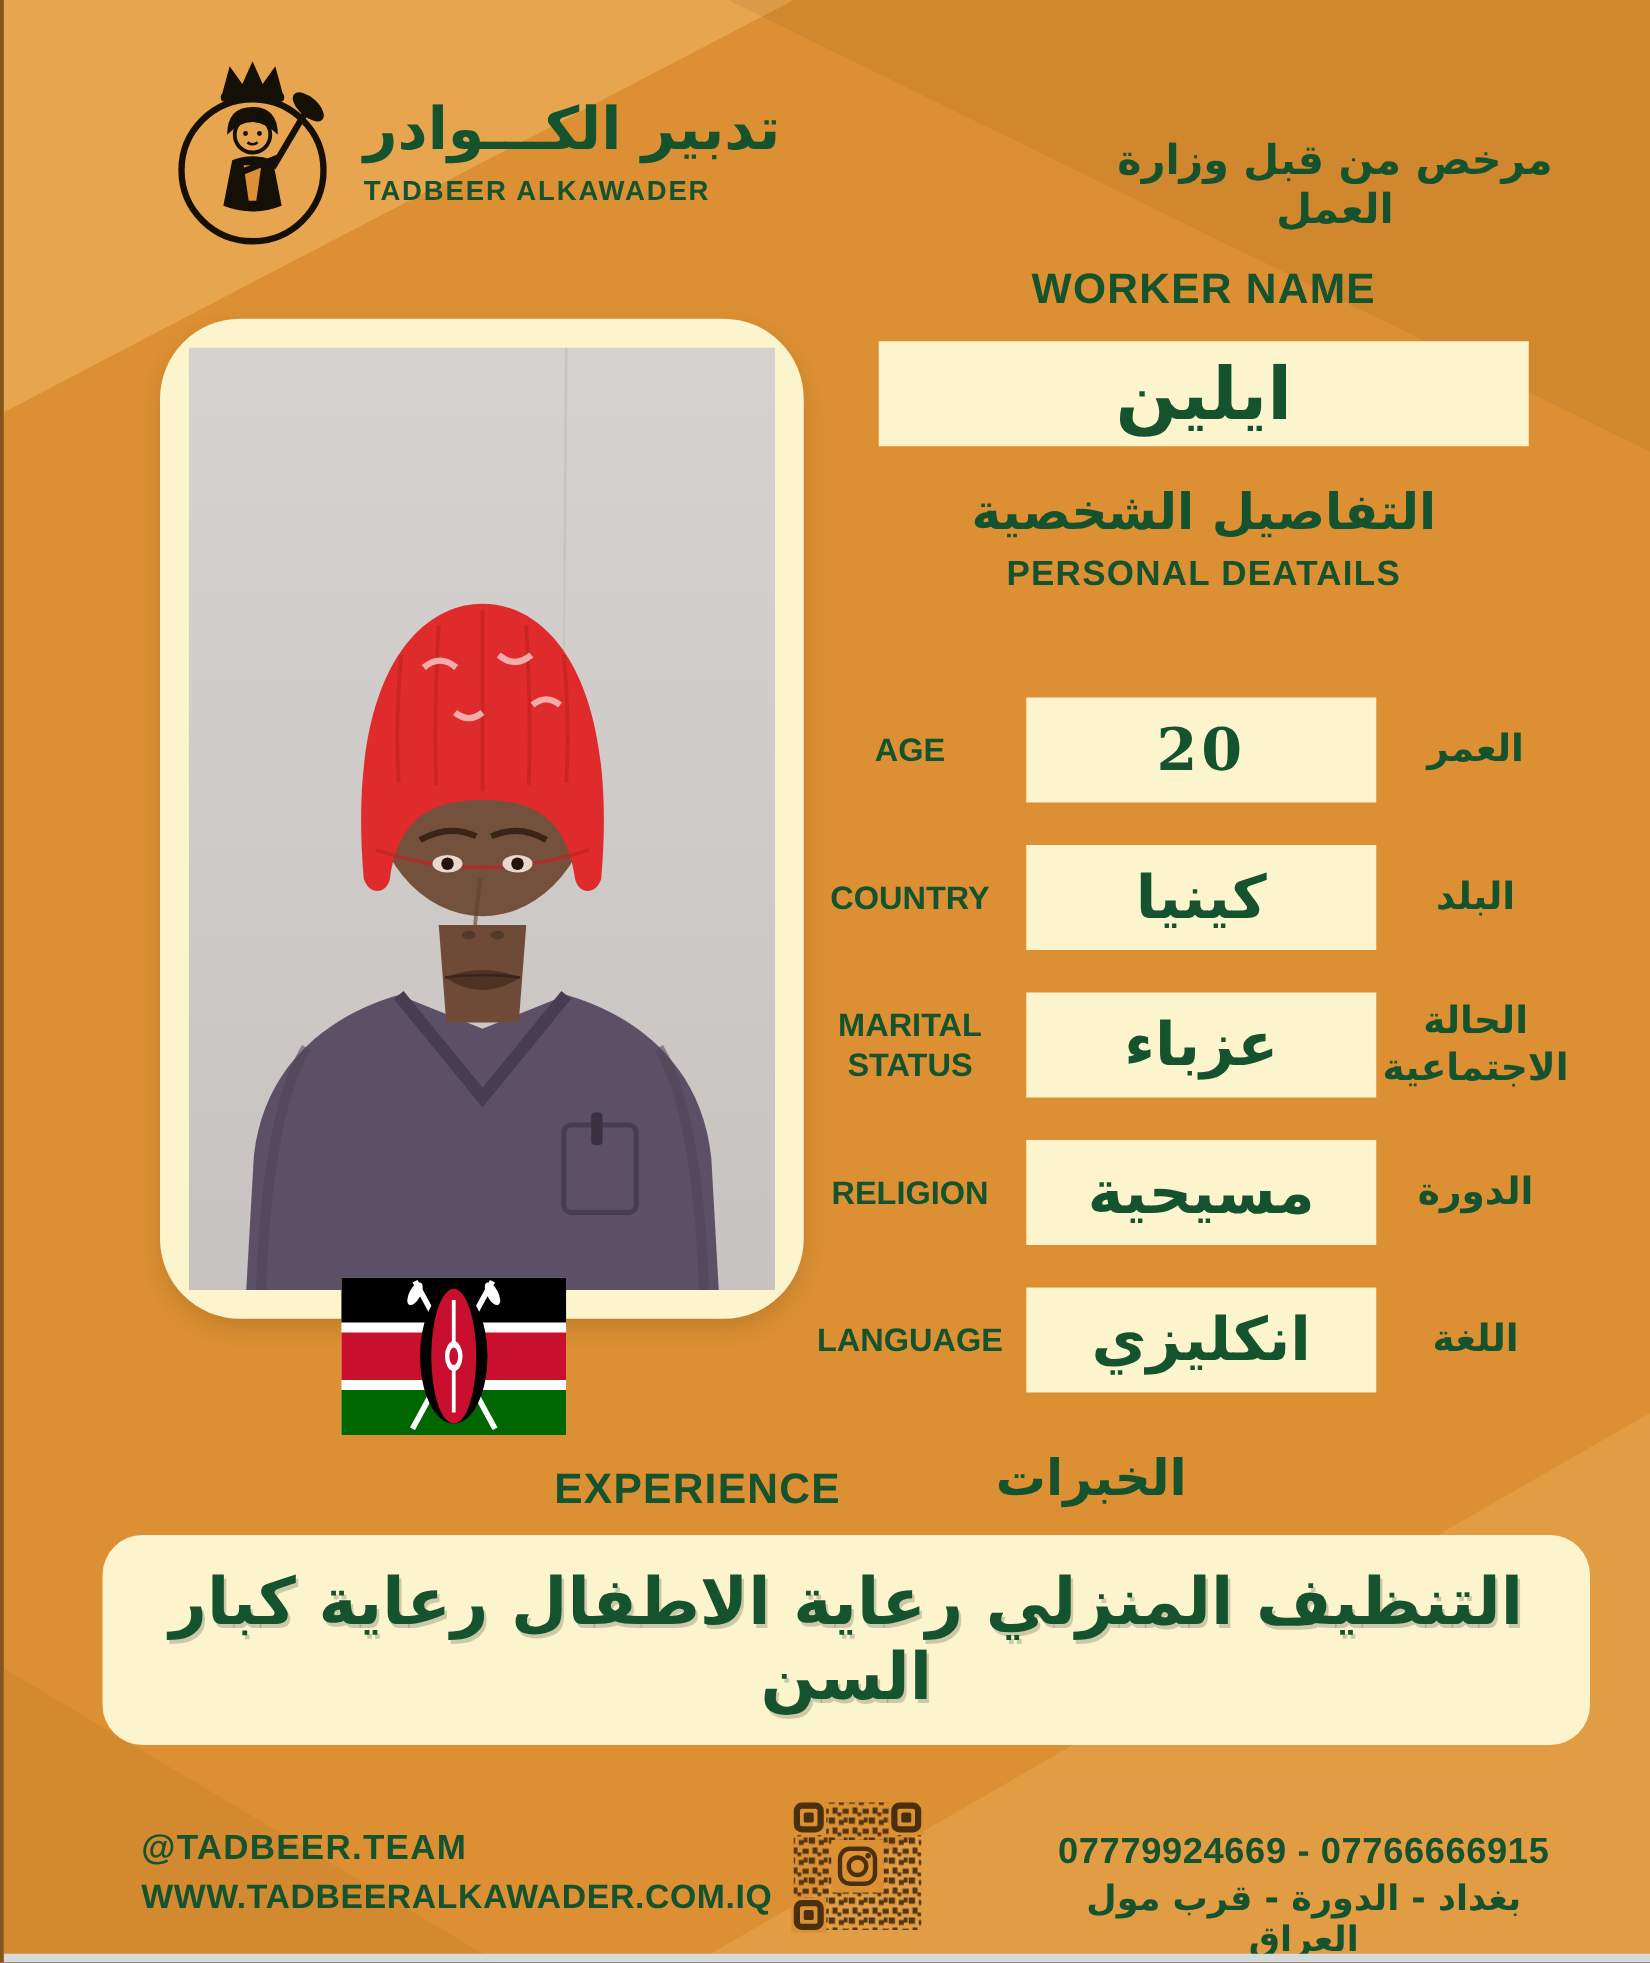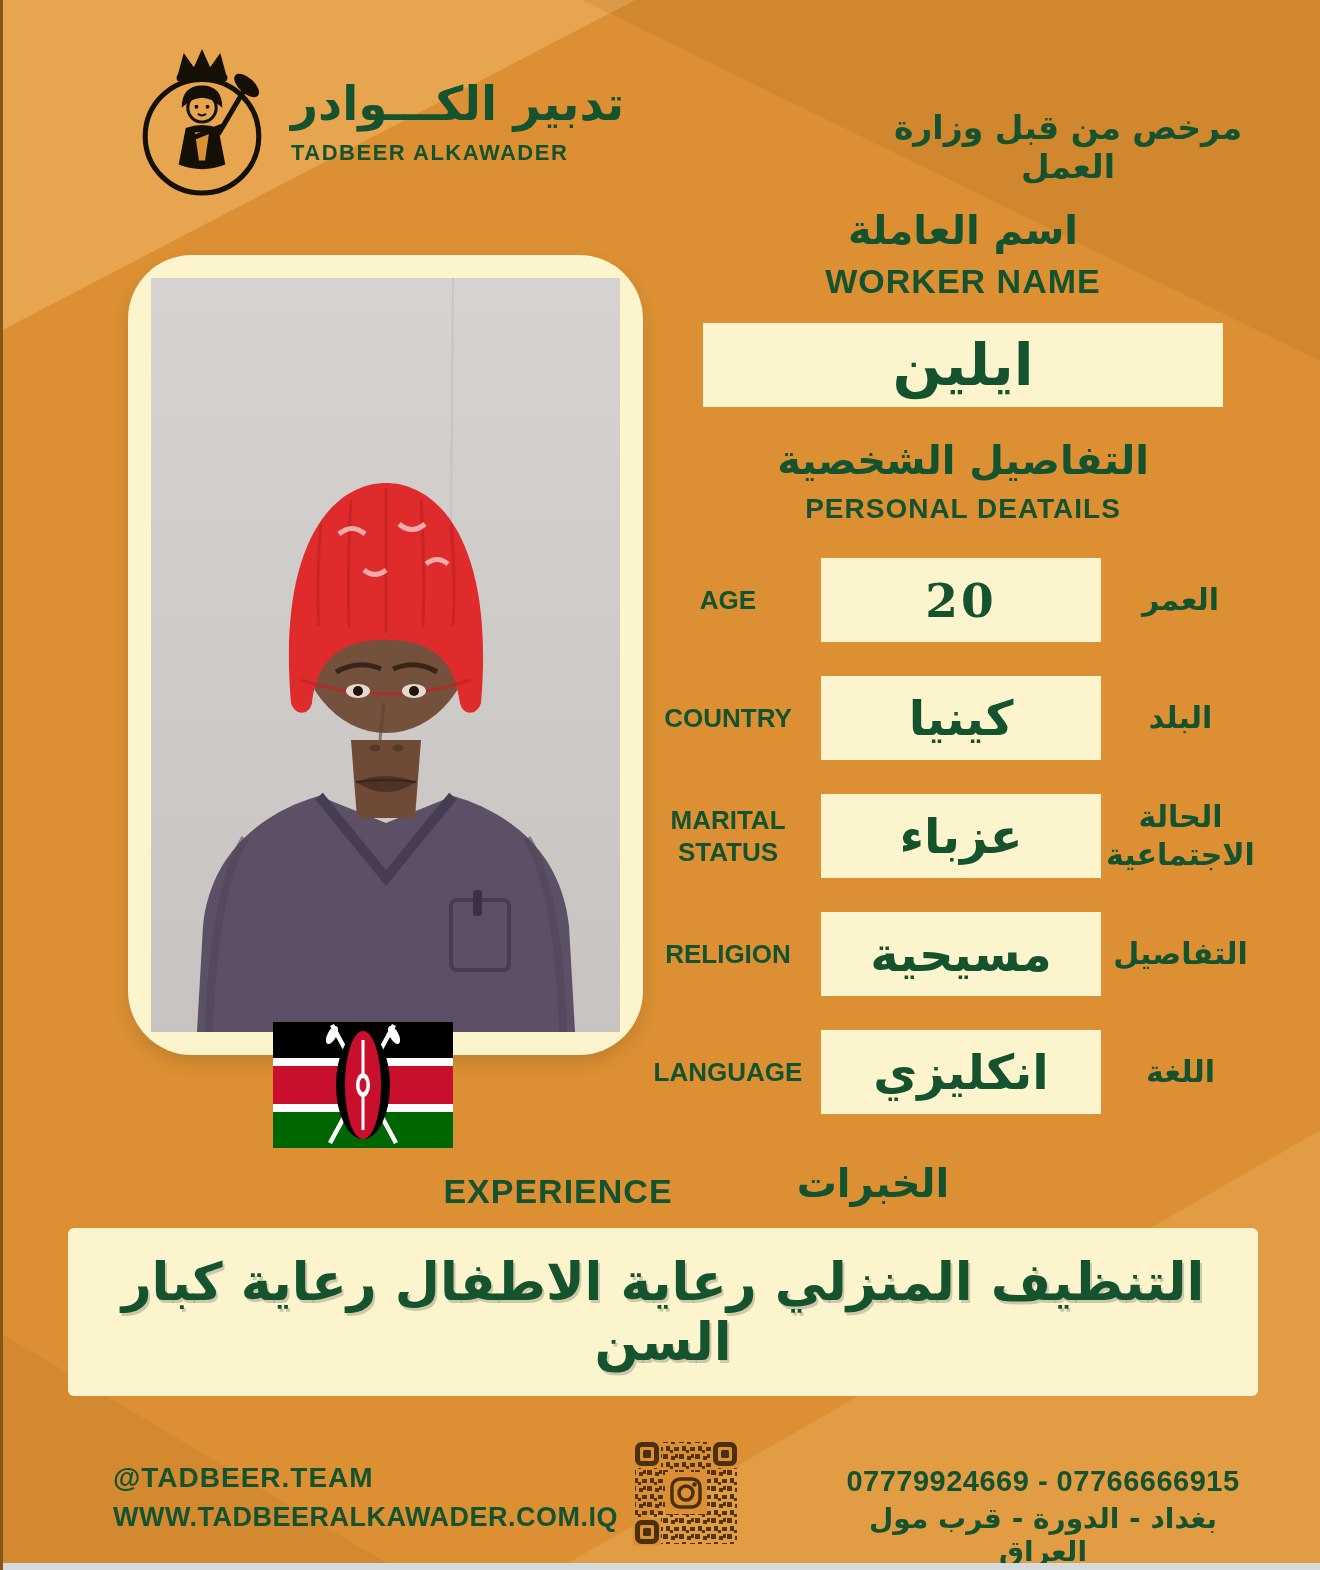--- a/index.html
+++ b/index.html
@@ -61,22 +61,22 @@
     position:absolute; left:125px; top:255px; width:515px; height:800px;
     background:#FBF4CD; border-radius:64px; box-shadow:0 8px 18px rgba(0,0,0,.12);
   }
   .photo-frame svg { position:absolute; left:23px; top:23px; }
   .flag { position:absolute; left:270px; top:1022px; width:180px; height:126px; }
 
   
   .exp-title-en { position:absolute; left:410px; top:1172px; width:290px; text-align:center; font-size:34px; letter-spacing:1px; }
   .exp-title-ar { position:absolute; left:785px; top:1160px; width:170px; text-align:center; font-size:40px; }
   .exp-box {
-    position:absolute; left:65px; top:1228px; width:1190px; height:168px;
-    background:#FBF4CD; border-radius:6px;
+    position:absolute; left:79px; top:1228px; width:1190px; height:168px;
+    background:#FBF4CD; border-radius:32px;
     display:flex; align-items:center; justify-content:center; text-align:center;
     font-size:52px; padding:0 16px; box-sizing:border-box;
     text-shadow:2px 3px 0 rgba(0,0,0,.18);
   }
 
   
   .foot-handle  { position:absolute; left:110px; top:1462px; font-size:28px; letter-spacing:1px; }
   .foot-site    { position:absolute; left:110px; top:1502px; font-size:27px; letter-spacing:.5px; }
   .qr { position:absolute; left:628px; top:1438px; width:110px; height:110px; }
   .foot-phones  { position:absolute; left:840px; top:1465px; width:400px; text-align:center; font-size:29px; letter-spacing:.5px; }
@@ -107,21 +107,20 @@
     <ellipse cx="114" cy="44" rx="15" ry="7.5" transform="rotate(42 114 44)" fill="#151005"></ellipse>
     <line x1="60" y1="96" x2="90" y2="84" stroke="#151005" stroke-width="5"></line>
   </svg>
   <div class="brand">
     <div class="brand-ar ar" dir="rtl">تدبير الكـــوادر</div>
     <div class="brand-en en">TADBEER ALKAWADER</div>
   </div>
   <div class="license ar" dir="rtl">مرخص من قبل وزارة العمل</div>
 
   <div class="right-col">
-    <div class="worker-title-ar ar" dir="rtl">اسم العاملة</div>
     <div class="worker-title-en en">WORKER NAME</div>
     <div class="name-box ar" dir="rtl">ايلين</div>
     <div class="personal-title-ar ar" dir="rtl">التفاصيل الشخصية</div>
     <div class="personal-title-en en">PERSONAL DEATAILS</div>
   </div>
 
   <div class="rows">
     <div class="row">
       <div class="lbl-en en">AGE</div>
       <div class="val-box num">20</div>
@@ -133,21 +132,21 @@
       <div class="lbl-ar ar" dir="rtl">البلد</div>
     </div>
     <div class="row">
       <div class="lbl-en en">MARITAL STATUS</div>
       <div class="val-box ar" dir="rtl">عزباء</div>
       <div class="lbl-ar ar" dir="rtl">الحالة الاجتماعية</div>
     </div>
     <div class="row">
       <div class="lbl-en en">RELIGION</div>
       <div class="val-box ar" dir="rtl">مسيحية</div>
-      <div class="lbl-ar ar" dir="rtl">التفاصيل</div>
+      <div class="lbl-ar ar" dir="rtl">الدورة</div>
     </div>
     <div class="row">
       <div class="lbl-en en">LANGUAGE</div>
       <div class="val-box ar" dir="rtl">انكليزي</div>
       <div class="lbl-ar ar" dir="rtl">اللغة</div>
     </div>
   </div>
 
   <div class="photo-frame">
     <svg width="469" height="754" viewBox="0 0 469 754">

